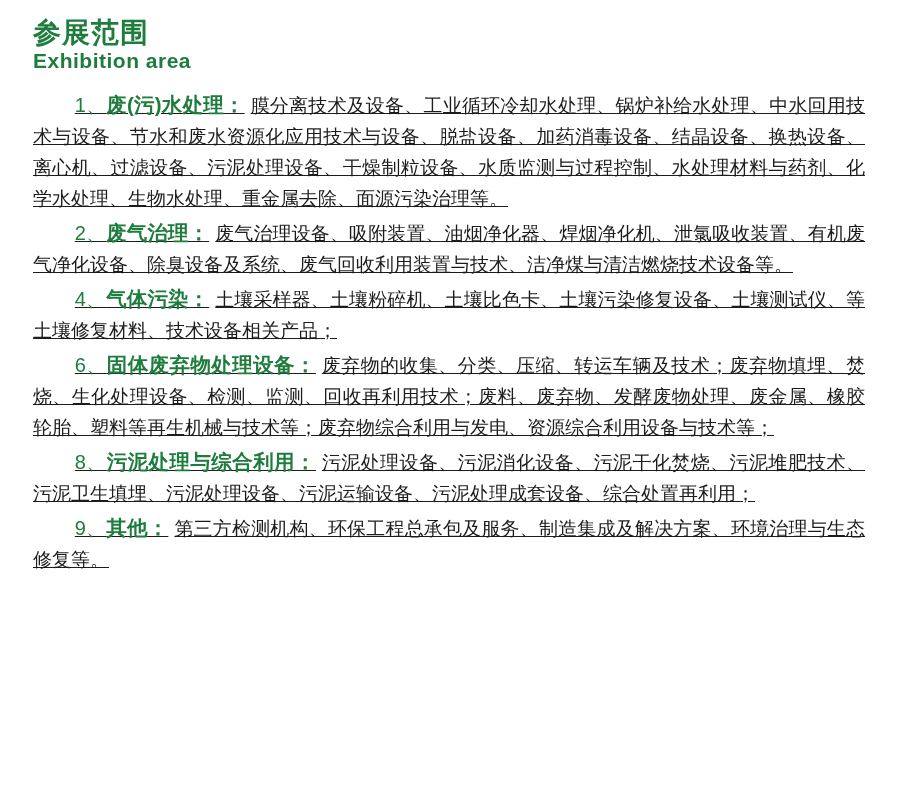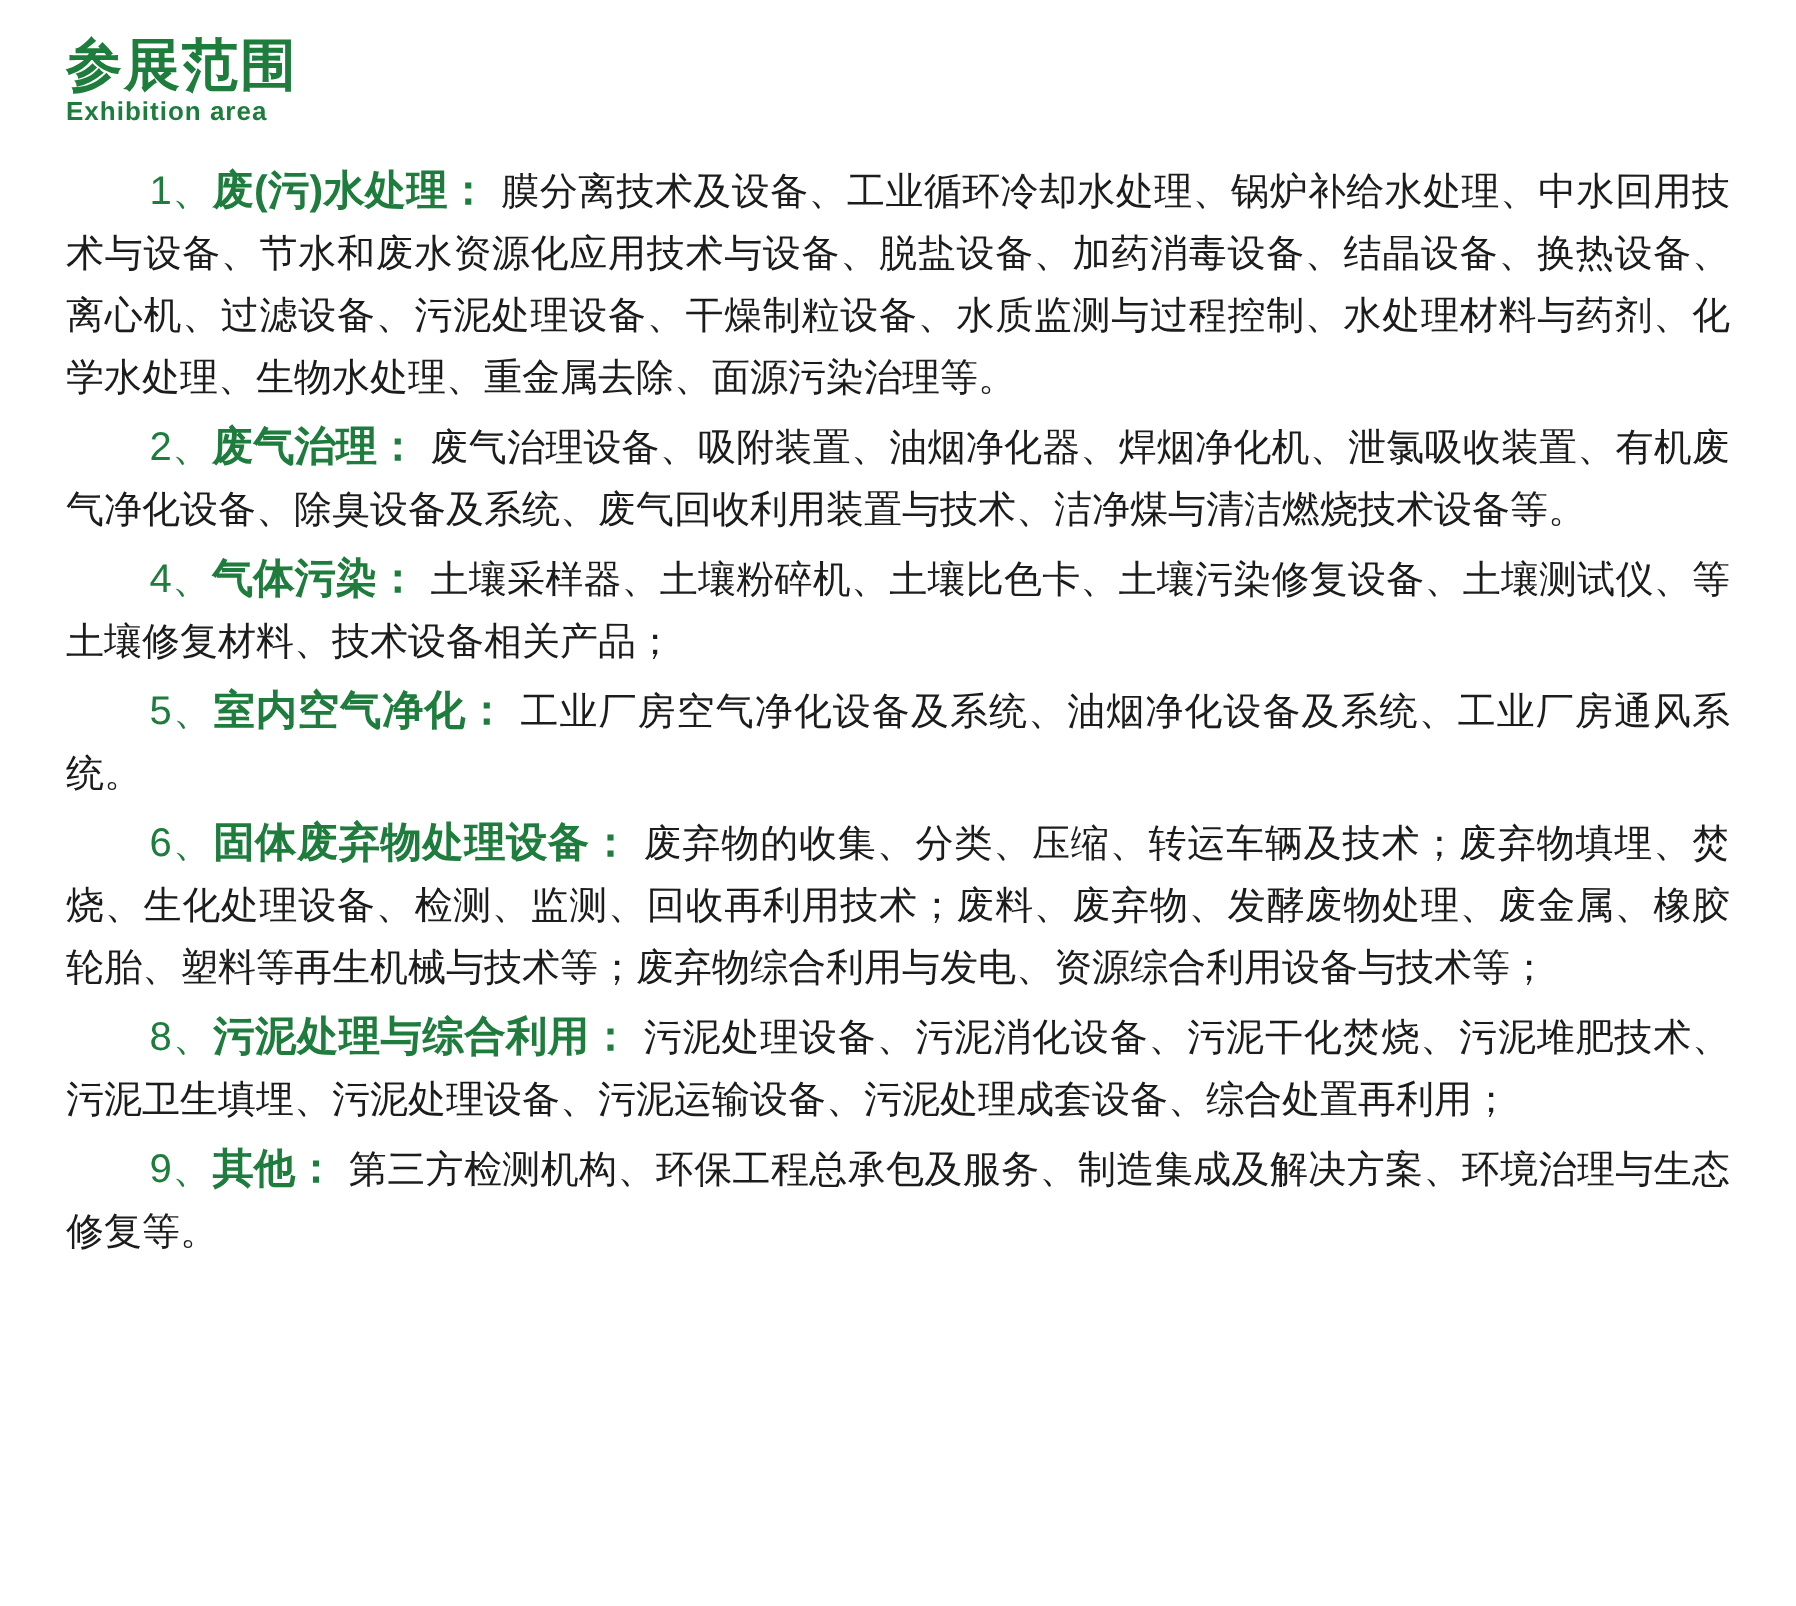--- a/index.html
+++ b/index.html
@@ -21,35 +21,36 @@
   }
   .doc-title {
     color: #1e7d3d;
     font-size: 28px;
     font-weight: 700;
     line-height: 1.1;
     letter-spacing: 1px;
   }
   .doc-subtitle {
     color: #1e7d3d;
-    font-size: 13px;
+    font-size: 21px;
     font-weight: 700;
     line-height: 1.15;
     letter-spacing: 0.5px;
   }
   .items {
     margin-top: 14px;
   }
   p.item {
     margin: 0 0 3px 0;
     text-indent: 2.2em;
     text-align: justify;
     font-size: 19px;
     line-height: 31px;
     color: #1c1c1c;
+    text-decoration: underline;
   }
   .item-number {
     color: #1e7d3d;
     font-weight: 400;
     font-size: 20px;
   }
   .item-heading {
     color: #1e7d3d;
     font-weight: 700;
     font-size: 20.5px;
@@ -71,21 +72,20 @@
 
   <div class="items">
 
     <p class="item"><span class="item-number">1、</span><span class="item-heading">废(污)水处理：</span><span class="item-body">膜分离技术及设备、工业循环冷却水处理、锅炉补给水处理、中水回用技术与设备、节水和废水资源化应用技术与设备、脱盐设备、加药消毒设备、结晶设备、换热设备、离心机、过滤设备、污泥处理设备、干燥制粒设备、水质监测与过程控制、水处理材料与药剂、化学水处理、生物水处理、重金属去除、面源污染治理等。</span></p>
 
     <p class="item"><span class="item-number">2、</span><span class="item-heading">废气治理：</span><span class="item-body">废气治理设备、吸附装置、油烟净化器、焊烟净化机、泄氯吸收装置、有机废气净化设备、除臭设备及系统、废气回收利用装置与技术、洁净煤与清洁燃烧技术设备等。</span></p>
 
 
     <p class="item"><span class="item-number">4、</span><span class="item-heading">气体污染：</span><span class="item-body">土壤采样器、土壤粉碎机、土壤比色卡、土壤污染修复设备、土壤测试仪、等土壤修复材料、技术设备相关产品；</span></p>
 
-    <p class="item"><span class="item-number">5、</span><span class="item-heading">室内空气净化：</span><span class="item-body">工业厂房空气净化设备及系统、油烟净化设备及系统、工业厂房通风系统。</span></p>
 
     <p class="item"><span class="item-number">6、</span><span class="item-heading">固体废弃物处理设备：</span><span class="item-body">废弃物的收集、分类、压缩、转运车辆及技术；废弃物填埋、焚烧、生化处理设备、检测、监测、回收再利用技术；废料、废弃物、发酵废物处理、废金属、橡胶轮胎、塑料等再生机械与技术等；废弃物综合利用与发电、资源综合利用设备与技术等；</span></p>
 
 
     <p class="item"><span class="item-number">8、</span><span class="item-heading">污泥处理与综合利用：</span><span class="item-body">污泥处理设备、污泥消化设备、污泥干化焚烧、污泥堆肥技术、污泥卫生填埋、污泥处理设备、污泥运输设备、污泥处理成套设备、综合处置再利用；</span></p>
 
     <p class="item"><span class="item-number">9、</span><span class="item-heading">其他：</span><span class="item-body">第三方检测机构、环保工程总承包及服务、制造集成及解决方案、环境治理与生态修复等。</span></p>
 
   </div>
 

